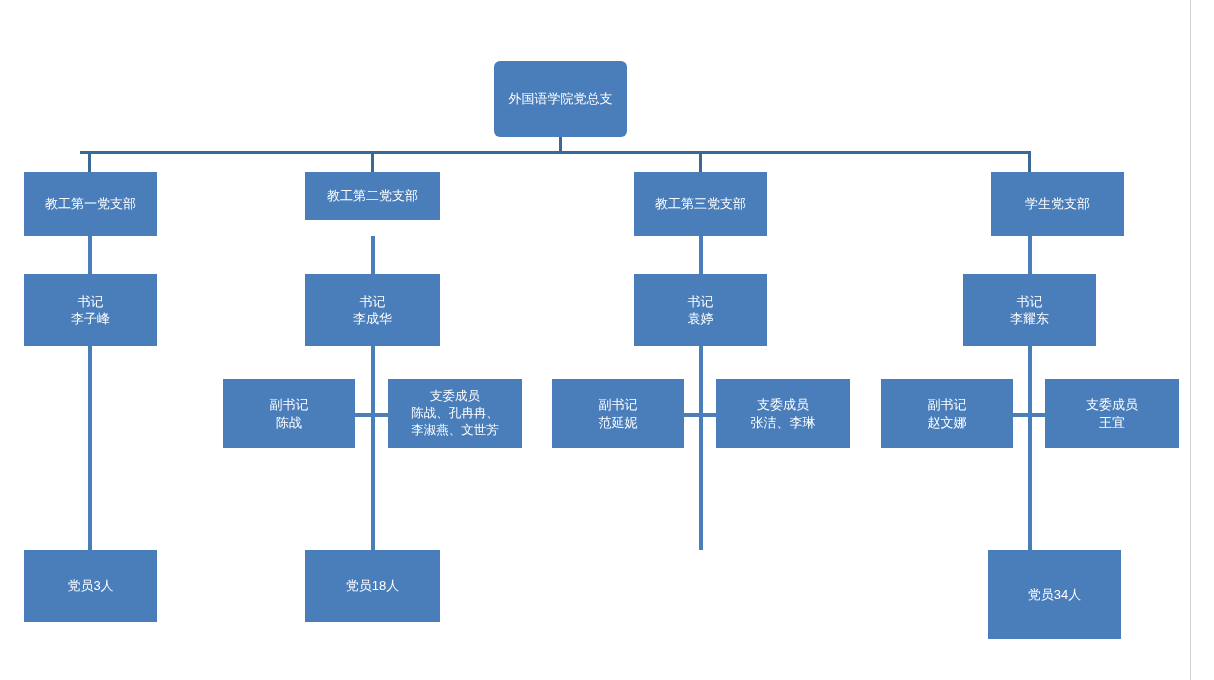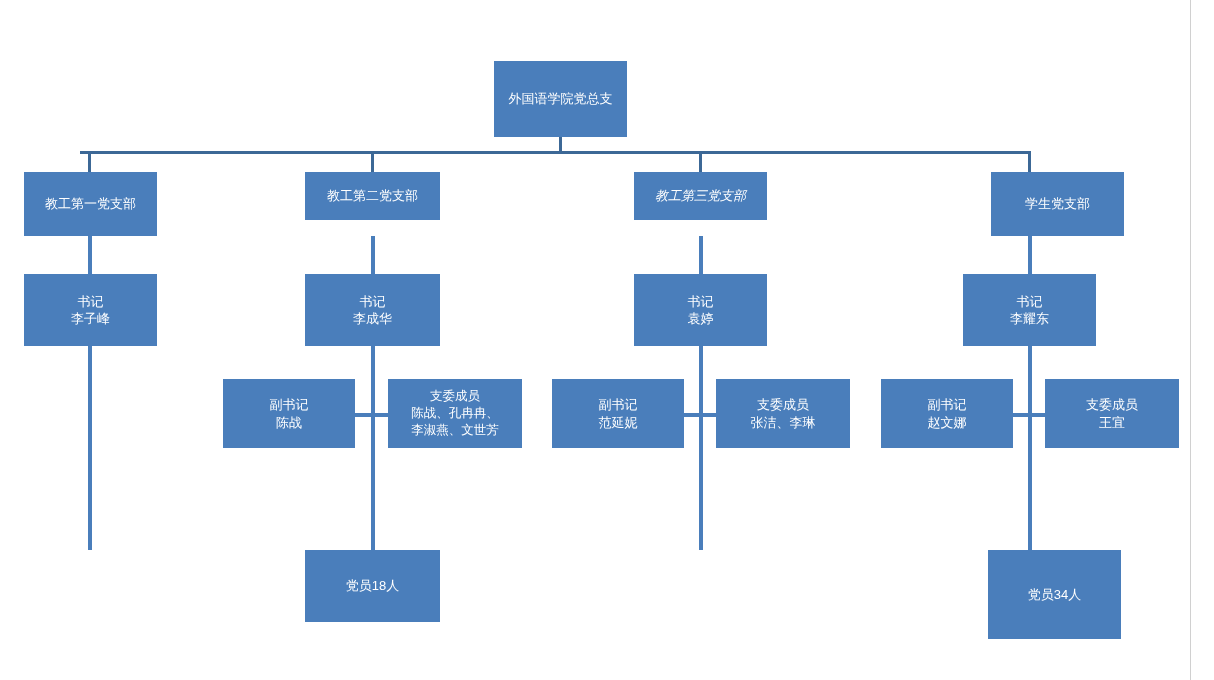--- a/index.html
+++ b/index.html
@@ -61,21 +61,21 @@
   .conn-mid.v { width: 4px; }
   .conn-mid.h { height: 4px; }
 </style>
 </head>
 <body>
 
 <div id="canvas">
 
   <div class="page-edge" style="left:1190px;"></div>
 
-  <div class="node" style="left:494px; top:61px; width:133px; height:76px;">
+  <div class="node" style="left:494px; top:61px; width:133px; height:76px;border-radius:6px;">
     <span class="ln">外国语学院党总支</span>
   </div>
 
   <div class="conn v" style="left:559px; top:137px; width:3px; height:16px;"></div>
 
   <div class="conn h" style="left:80px; top:151px; width:951px; height:3px;"></div>
 
   <div class="conn v" style="left:88px; top:151px; height:22px;"></div>
   <div class="conn v" style="left:371px; top:151px; height:22px;"></div>
   <div class="conn v" style="left:699px; top:151px; height:22px;"></div>
@@ -83,20 +83,23 @@
 
   <div class="node" style="left:24px; top:172px; width:133px; height:64px;font-family:Liberation Serif, serif;">
     <span class="ln">教工第一党支部</span>
   </div>
   <div class="conn-mid v" style="left:88px; top:236px; height:38px;"></div>
   <div class="node" style="left:24px; top:274px; width:133px; height:72px;">
     <span class="ln">书记</span>
     <span class="ln">李子峰</span>
   </div>
   <div class="conn-mid v" style="left:88px; top:346px; height:204px;"></div>
+  <div class="node" style="left:24px; top:550px; width:133px; height:72px;">
+    <span class="ln">党员3人</span>
+  </div>
 
   <div class="node" style="left:305px; top:172px; width:135px; height:48px;">
     <span class="ln">教工第二党支部</span>
   </div>
   <div class="conn-mid v" style="left:371px; top:236px; height:38px;"></div>
   <div class="node" style="left:305px; top:274px; width:135px; height:72px;">
     <span class="ln">书记</span>
     <span class="ln">李成华</span>
   </div>
   <div class="conn-mid v" style="left:371px; top:346px; height:204px;"></div>
@@ -108,21 +111,21 @@
   </div>
   <div class="node small" style="left:388px; top:379px; width:134px; height:69px;">
     <span class="ln">支委成员</span>
     <span class="ln">陈战、孔冉冉、</span>
     <span class="ln">李淑燕、文世芳</span>
   </div>
   <div class="node" style="left:305px; top:550px; width:135px; height:72px;text-align:center;">
     <span class="ln">党员18人</span>
   </div>
 
-  <div class="node" style="left:634px; top:172px; width:133px; height:48px;font-style:italic;">
+  <div class="node" style="left:634px; top:172px; width:133px; height:64px;">
     <span class="ln">教工第三党支部</span>
   </div>
   <div class="conn-mid v" style="left:699px; top:236px; height:38px;"></div>
   <div class="node" style="left:634px; top:274px; width:133px; height:72px;">
     <span class="ln">书记</span>
     <span class="ln">袁婷</span>
   </div>
   <div class="conn-mid v" style="left:699px; top:346px; height:204px;"></div>
   <div class="conn-mid h" style="left:681px; top:413px; width:36px;"></div>
   <div class="node" style="left:552px; top:379px; width:132px; height:69px;">

